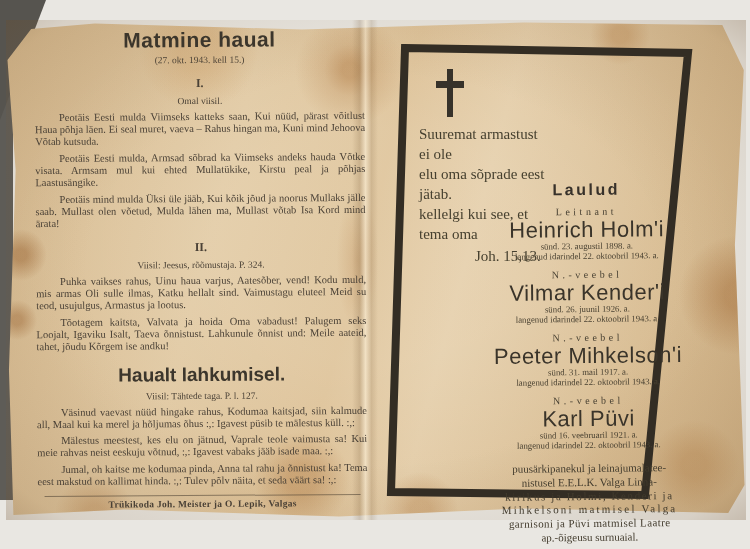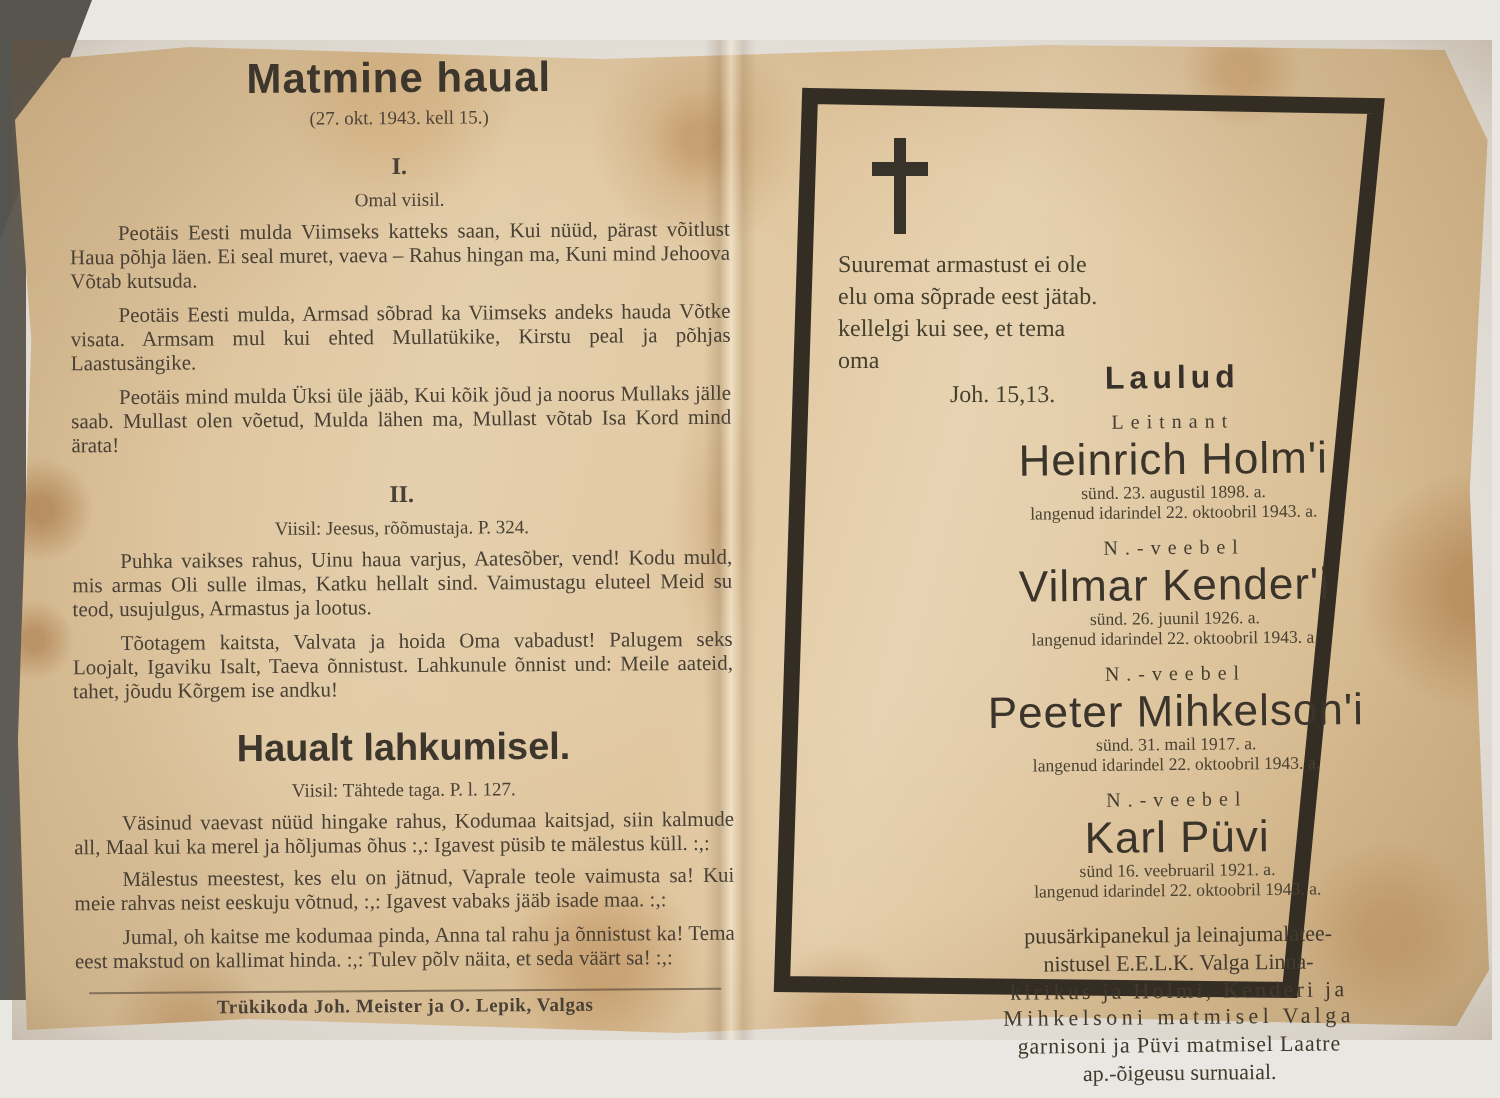--- a/index.html
+++ b/index.html
@@ -48,21 +48,21 @@
   .hymn{font-size:10.5px;line-height:1.14;text-align:justify;text-indent:24px;margin:5px 0 0 0;}
   .lp-h2{font-family:"Liberation Sans",sans-serif;font-size:19px;font-weight:700;
     text-align:center;color:#3c362c;margin:12px 0 0 0;}
   .rule{border:none;border-top:1px solid rgba(70,58,45,.55);margin:8px auto 3px auto;width:96%;}
   .imprint{font-size:9.5px;font-weight:600;text-align:center;letter-spacing:.3px;}
 
   
   .right-page{position:absolute;left:383px;top:40px;width:313px;height:468px;color:#3f382d;}
   .frame-svg{position:absolute;left:0;top:0;}
   .cross{position:absolute;left:53px;top:29px;}
-  .verse{position:absolute;left:36px;top:84px;width:132px;font-size:12px;line-height:1.34;color:#46402f;}
+  .verse{position:absolute;left:36px;top:84px;width:132px;font-size:15px;line-height:1.34;color:#46402f;}
   .verse-ref{margin-top:1px;padding-left:56px;}
   .memorial{position:absolute;left:75px;top:141px;width:260px;text-align:center;transform:rotate(-.6deg);}
   .songs-heading{font-family:"Liberation Sans",sans-serif;font-size:16px;font-weight:700;
     letter-spacing:2.5px;color:#37312a;margin-bottom:4px;}
   .rank{font-size:10px;letter-spacing:3.5px;margin-top:7px;color:#453e30;}
   .fallen-name{font-family:"Liberation Sans",sans-serif;font-size:22px;font-weight:500;
     letter-spacing:.5px;line-height:1.05;color:#3a342a;margin-top:1px;}
   .dateline{font-size:8.8px;line-height:1.18;color:#4a4232;}
   .closing{margin-top:12px;font-size:11px;line-height:1.24;color:#423b2d;}
   .closing div{white-space:nowrap;}

